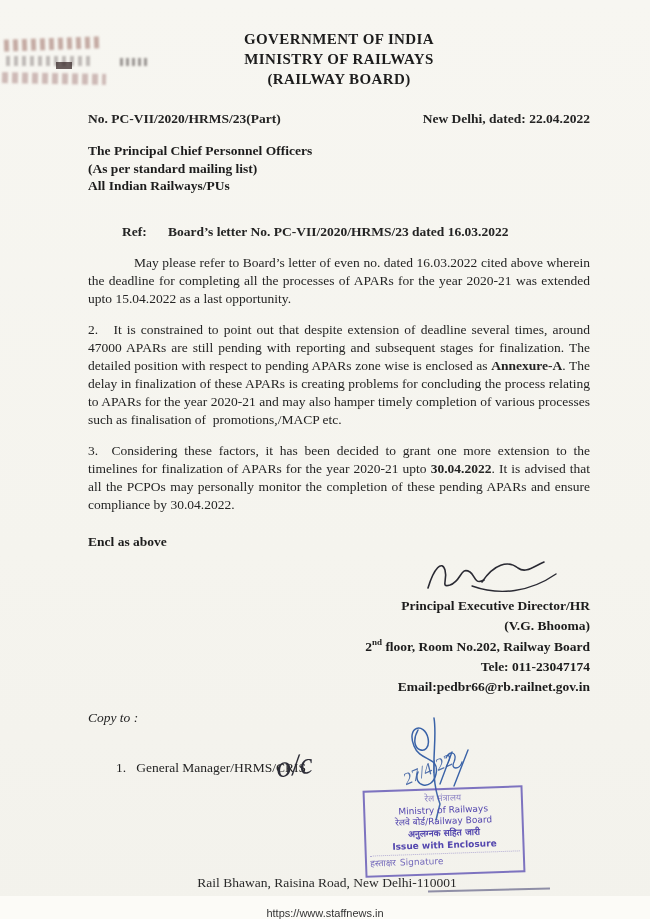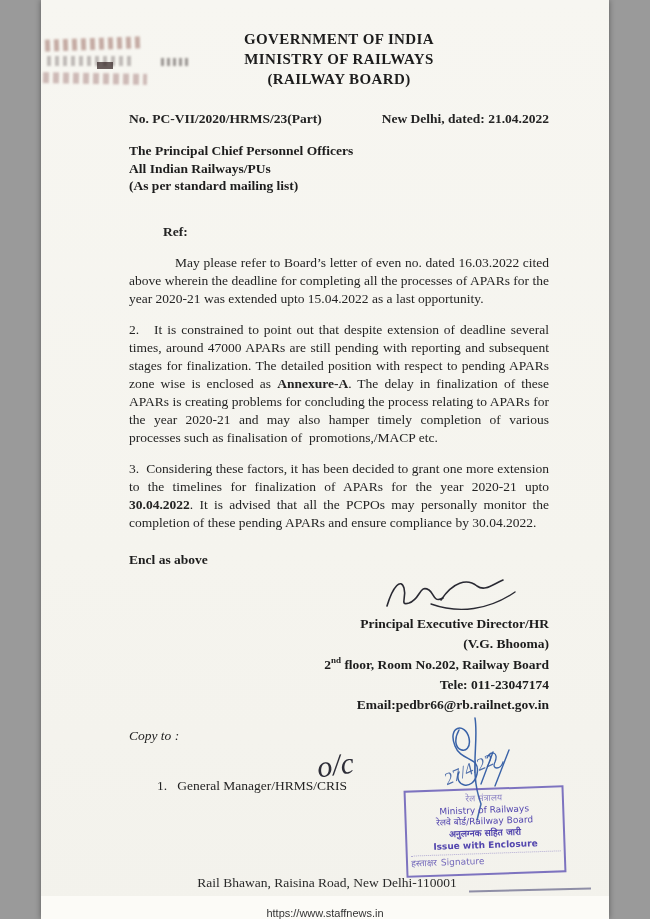--- a/index.html
+++ b/index.html
@@ -1,18 +1,18 @@
 <!DOCTYPE html>
 <html><head>
 <meta charset="utf-8">
 <style>
   html,body{margin:0;padding:0;background:#9a9a9a;}
   .page{
     position:relative;
-    width:568px;height:919px;
+    width:650px;height:919px;
     margin:0 auto;
     background:linear-gradient(180deg,#f7f6f1 0%,#f5f4ee 60%,#f3f2ec 100%);
     font-family:"Liberation Serif","DejaVu Serif",serif;
     color:#242424;
     overflow:hidden;
     box-shadow:0 0 6px rgba(0,0,0,.4);
   }
   .content{padding:30px 60px 0 88px;font-size:13.5px;}
   .hdr{text-align:center;font-weight:bold;font-size:15px;line-height:1.32;letter-spacing:.4px;color:#1c1c1c;}
   .refline{display:flex;justify-content:space-between;font-weight:bold;margin-top:22px;}
@@ -71,32 +71,33 @@
 
   <div class="content">
     <div class="hdr">
       <div>GOVERNMENT OF INDIA</div>
       <div>MINISTRY OF RAILWAYS</div>
       <div>(RAILWAY BOARD)</div>
     </div>
 
     <div class="refline">
       <span>No. PC-VII/2020/HRMS/23(Part)</span>
-      <span>New Delhi, dated: 21.04.2022</span>
+      <span>New Delhi, dated: 22.04.2022</span>
     </div>
 
     <div class="addr">
       <div>The Principal Chief Personnel Officers</div>
+      <div>(As per standard mailing list)</div>
       <div>All Indian Railways/PUs</div>
-      <div>(As per standard mailing list)</div>
     </div>
 
 
     <div class="subj refrow">
       <span class="lbl">Ref:</span>
+      <span>Board’s letter No. PC-VII/2020/HRMS/23 dated 16.03.2022</span>
     </div>
 
     <p class="p indent">May please refer to Board’s letter of even no. dated 16.03.2022 cited above wherein the deadline for completing all the processes of APARs for the year 2020-21 was extended upto 15.04.2022 as a last opportunity.</p>
 
     <p class="p"><span>2.&nbsp;&nbsp;&nbsp;It is constrained to point out that despite extension of deadline several times, around 47000 APARs are still pending with reporting and subsequent stages for finalization. The detailed position with respect to pending APARs zone wise is enclosed as </span><span class="b">Annexure-A</span><span>. The delay in finalization of these APARs is creating problems for concluding the process relating to APARs for the year 2020-21 and may also hamper timely completion of various processes such as finalisation of&nbsp; promotions,/MACP etc.</span></p>
 
     <p class="p"><span>3.&nbsp;&nbsp;Considering these factors, it has been decided to grant one more extension to the timelines for finalization of APARs for the year 2020-21 upto </span><span class="b">30.04.2022</span><span>. It is advised that all the PCPOs may personally monitor the completion of these pending APARs and ensure compliance by 30.04.2022.</span></p>
 
     <div class="encl">Encl as above</div>
 

